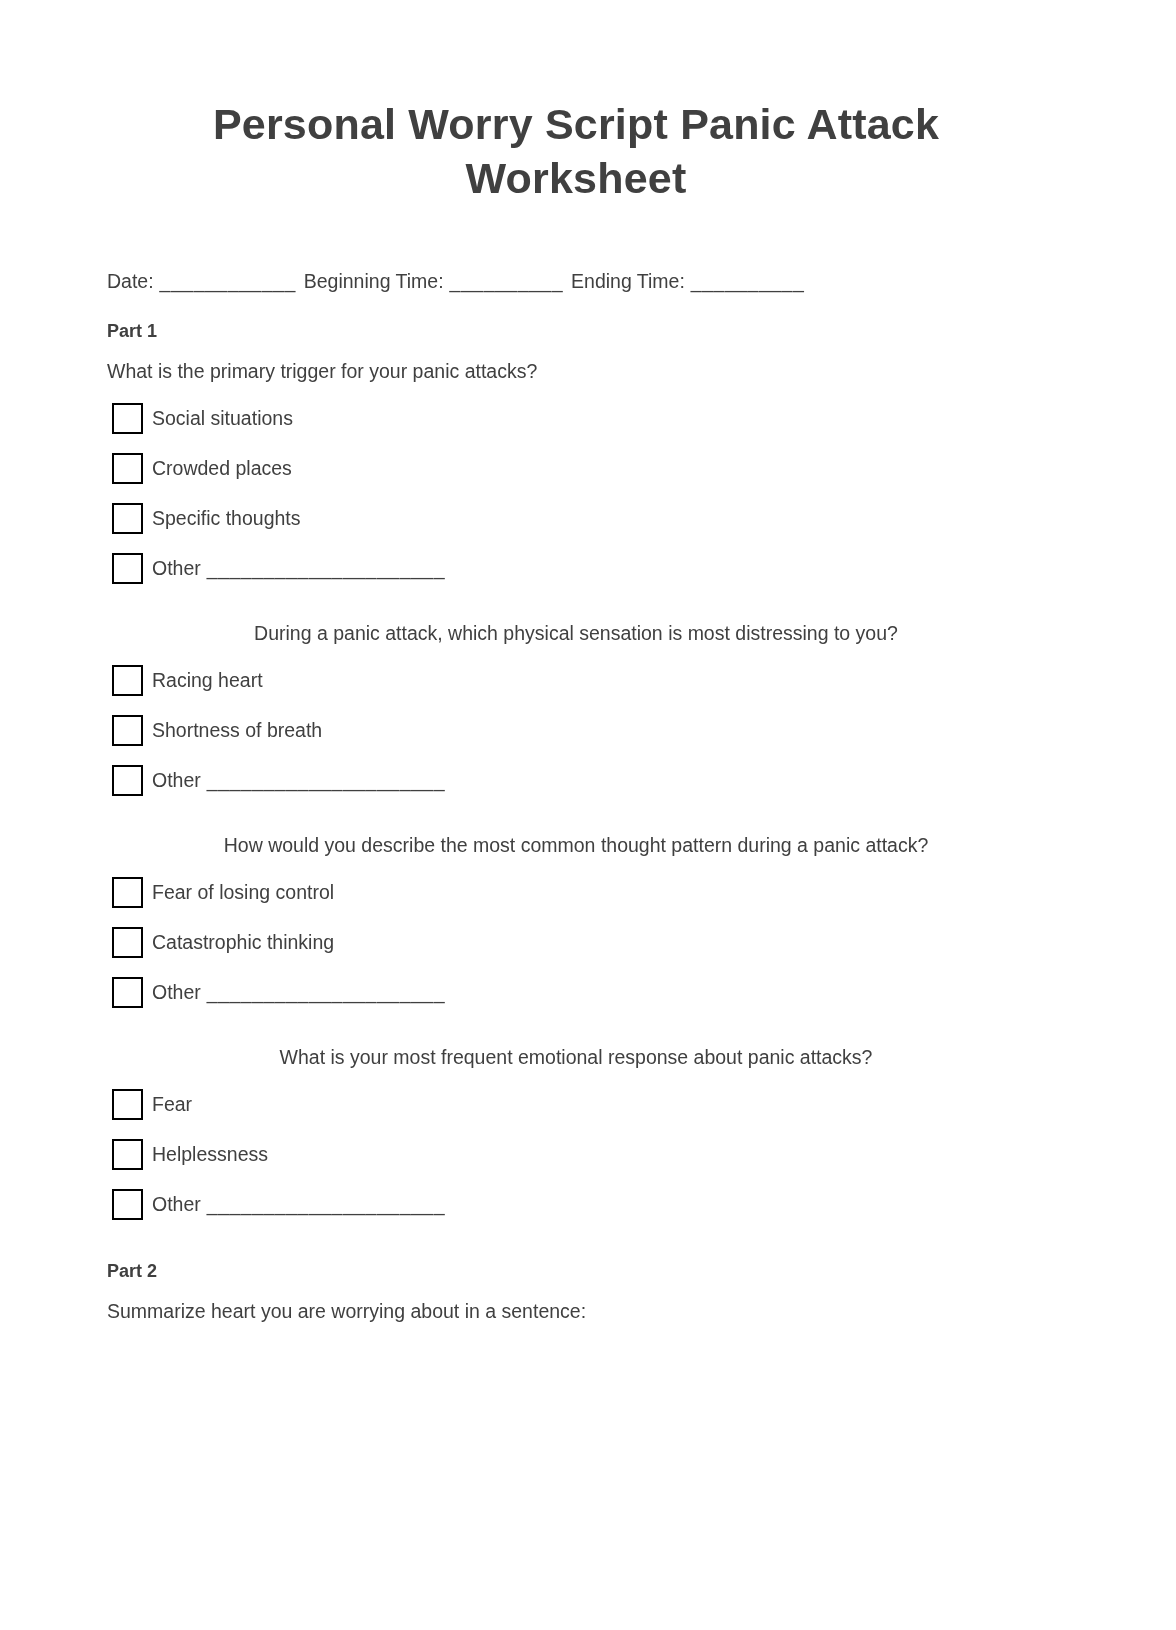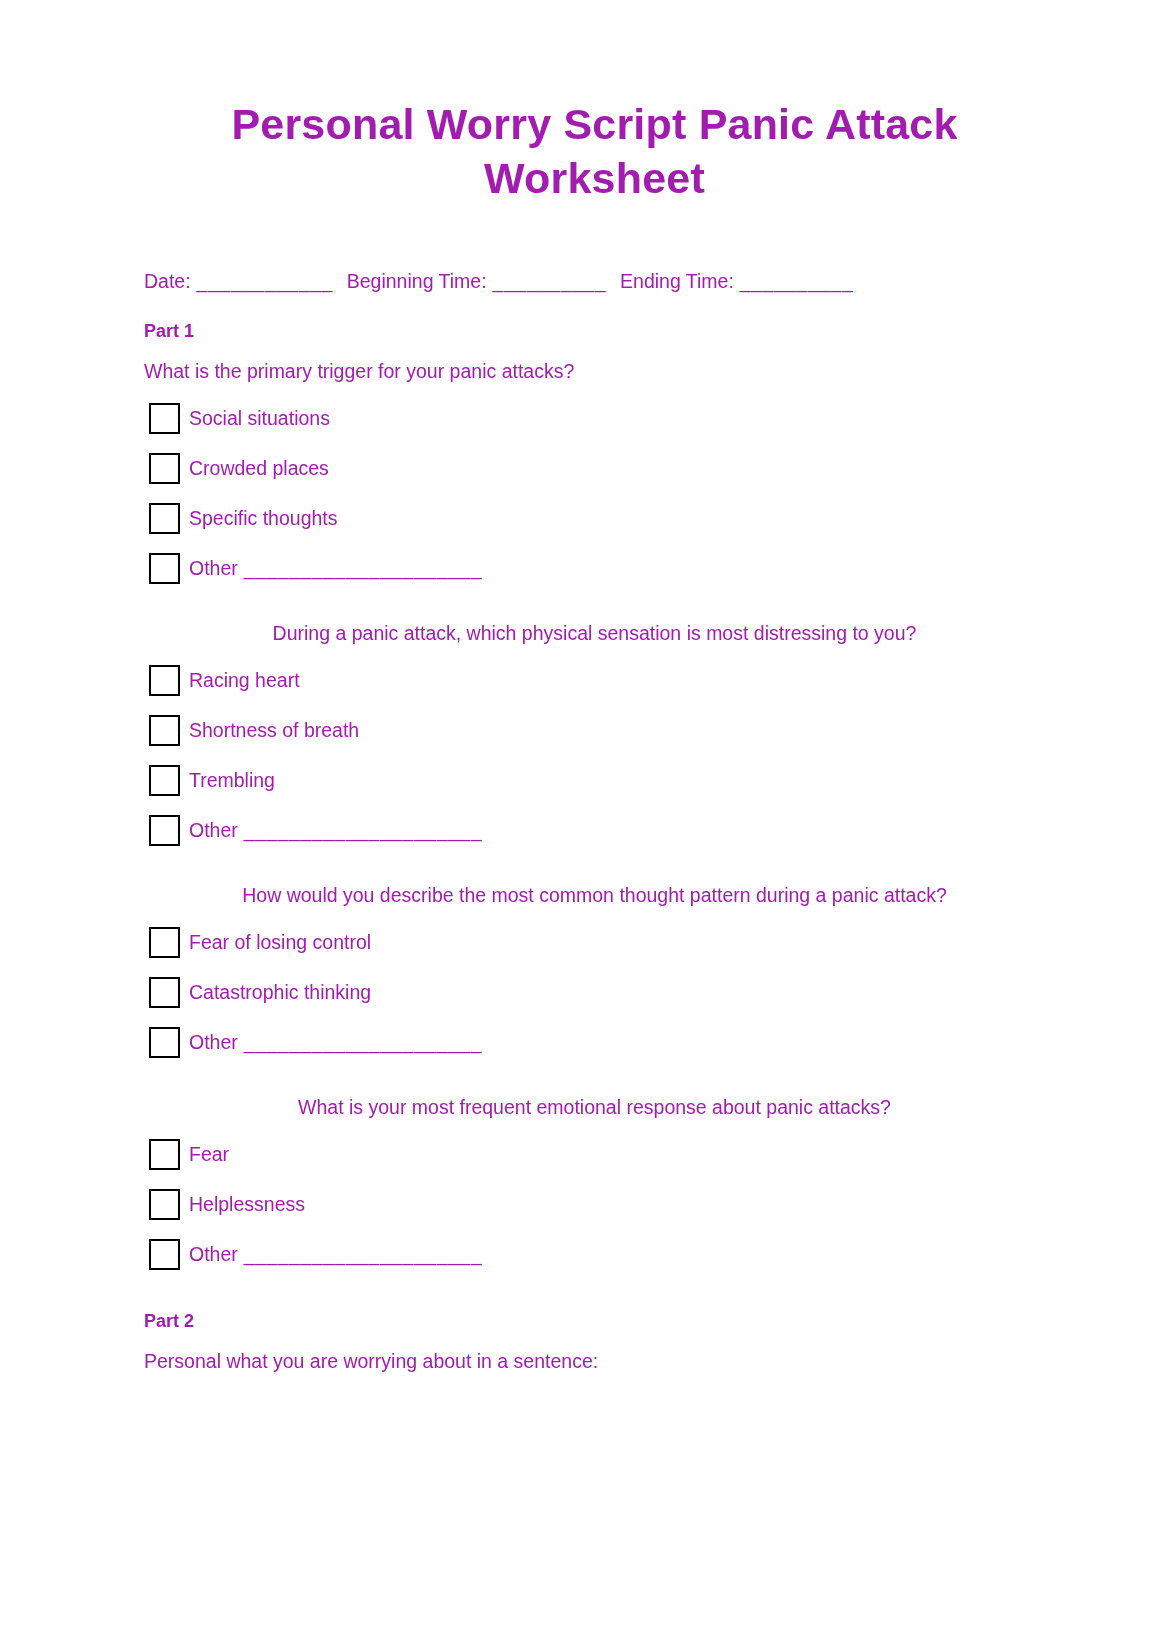--- a/index.html
+++ b/index.html
@@ -1,43 +1,42 @@
 <!DOCTYPE html>
 <html><head>
 <meta charset="utf-8">
 <style>
   html, body { margin: 0; padding: 0; background: #ffffff; }
   .page {
     position: relative;
     width: 1152px;
     height: 1630px;
     background: #ffffff;
-    color: #a21caf;
+    color: #404040;
     font-family: "Liberation Sans", "DejaVu Sans", sans-serif;
     overflow: hidden;
     box-sizing: border-box;
-    padding-left: 37px;
   }
   .content { padding: 0 107px; }
 
   .title {
     margin: 97px 0 0 0;
     font-size: 43px;
     line-height: 54px;
     font-weight: 700;
     text-align: center;
     letter-spacing: 0.2px;
   }
 
   .date-row {
     margin-top: 65px;
     font-size: 19.5px;
     line-height: 23px;
     display: flex;
-    gap: 14px;
+    gap: 8px;
     white-space: pre;
   }
   .date-row .field { display: inline-flex; }
   .field-blank { margin-left: 6px; letter-spacing: 0.5px; }
 
   .part-heading {
     margin-top: 27px;
     font-size: 18px;
     line-height: 23px;
     font-weight: 700;
@@ -121,24 +120,20 @@
       <div class="option-row">
         <span class="checkbox"></span>
         <span class="option-label">Racing heart</span>
       </div>
       <div class="option-row">
         <span class="checkbox"></span>
         <span class="option-label">Shortness of breath</span>
       </div>
       <div class="option-row">
         <span class="checkbox"></span>
-        <span class="option-label">Trembling</span>
-      </div>
-      <div class="option-row">
-        <span class="checkbox"></span>
         <span class="option-label">Other</span>
         <span class="blank-line">_____________________</span>
       </div>
     </div>
 
     <div class="question after-group">How would you describe the most common thought pattern during a panic attack?</div>
     <div class="options">
       <div class="option-row">
         <span class="checkbox"></span>
         <span class="option-label">Fear of losing control</span>
@@ -165,16 +160,16 @@
         <span class="option-label">Helplessness</span>
       </div>
       <div class="option-row">
         <span class="checkbox"></span>
         <span class="option-label">Other</span>
         <span class="blank-line">_____________________</span>
       </div>
     </div>
 
     <div class="part-heading after-group">Part 2</div>
-    <div class="question">Personal what you are worrying about in a sentence:</div>
+    <div class="question">Summarize heart you are worrying about in a sentence:</div>
 
   </div>
 </div>
 
 </body></html>

